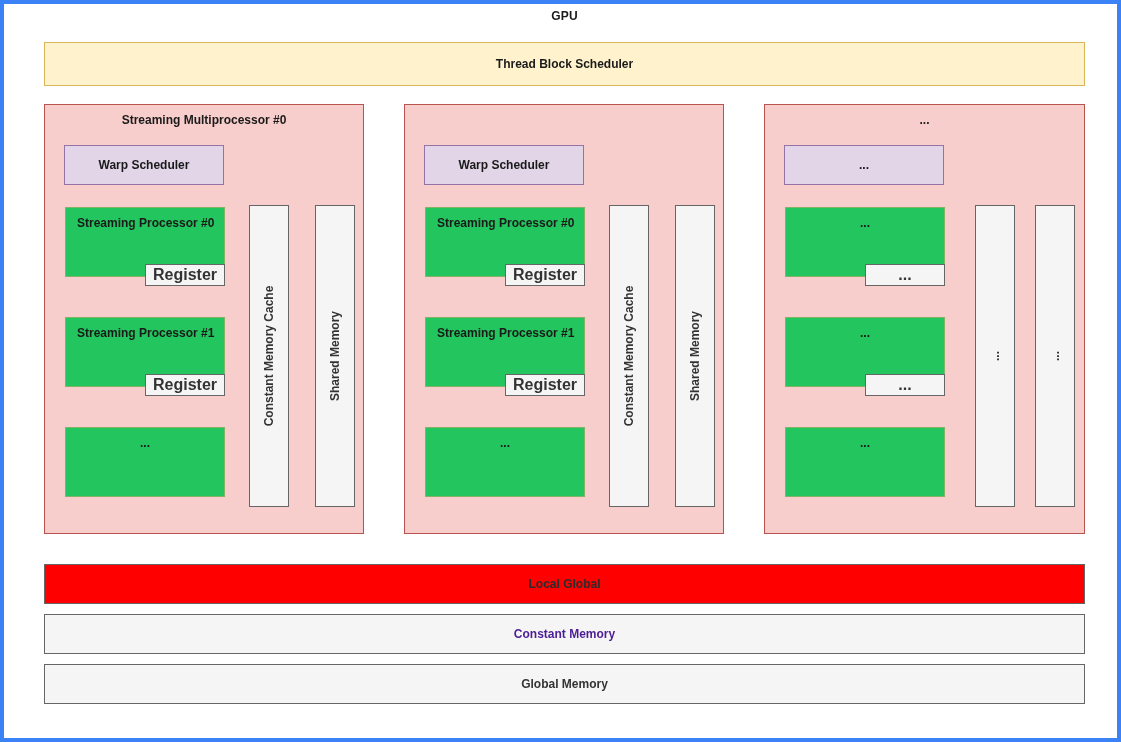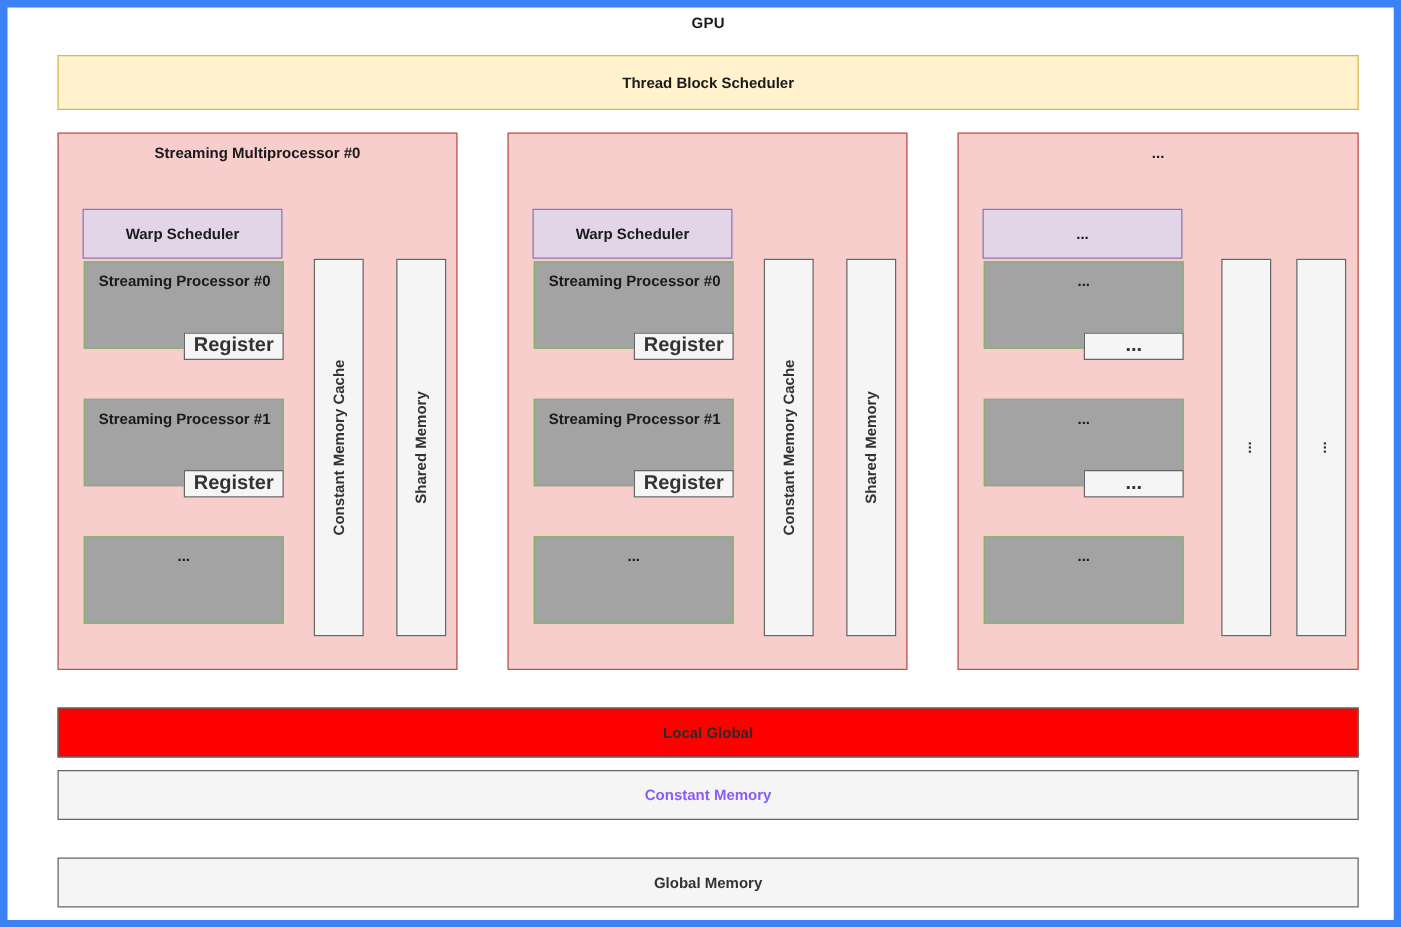--- a/index.html
+++ b/index.html
@@ -9,21 +9,21 @@
     background: #ffffff;
   }
   body {
     font-family: "Liberation Sans", sans-serif;
   }
   #canvas {
     position: relative;
     width: 1121px;
     height: 742px;
     background: #ffffff;
-    border: 6px solid #3b82f6;
+    border: 4px solid #3b82f6;
     box-sizing: border-box;
     overflow: hidden;
   }
 
   .abs { position: absolute; box-sizing: border-box; }
 
   
   .gpu-title {
     left: 0; top: 5px; width: 1121px;
     text-align: center;
@@ -67,26 +67,25 @@
     color: #1a1a1a;
   }
 
   
   .warp {
     background: #e1d5e7;
     border: 1px solid #9673a6;
     display: flex;
     align-items: center;
     justify-content: center;
-    margin-top: 20px;
   }
 
   
   .sp {
-    background: #a3a3a3;
+    background: #22c55e;
     border: 1px solid #82b366;
     padding-left: 24px;
   }
   .sp-title {
     position: absolute;
     left: 11px; top: 8px;
     font-size: 12px;
     font-weight: bold;
     color: #1a1a1a;
   }
@@ -134,28 +133,27 @@
   .membar.local {
     top: 560px;
     background: #ff0000;
     border: 1px solid #666666;
     color: #2b2b2b;
   }
   .membar.constant {
     top: 610px;
     background: #f5f5f5;
     border: 1px solid #666666;
-    color: #8b5cf6;
+    color: #4c1d95;
   }
   .membar.global {
     top: 660px;
     background: #f5f5f5;
     border: 1px solid #666666;
     color: #333333;
-    margin-top: 20px;
   }
 </style>
 </head>
 <body>
 
 <div id="canvas">
 
   <div class="abs gpu-title">GPU</div>
 
   <div class="abs tbs">

